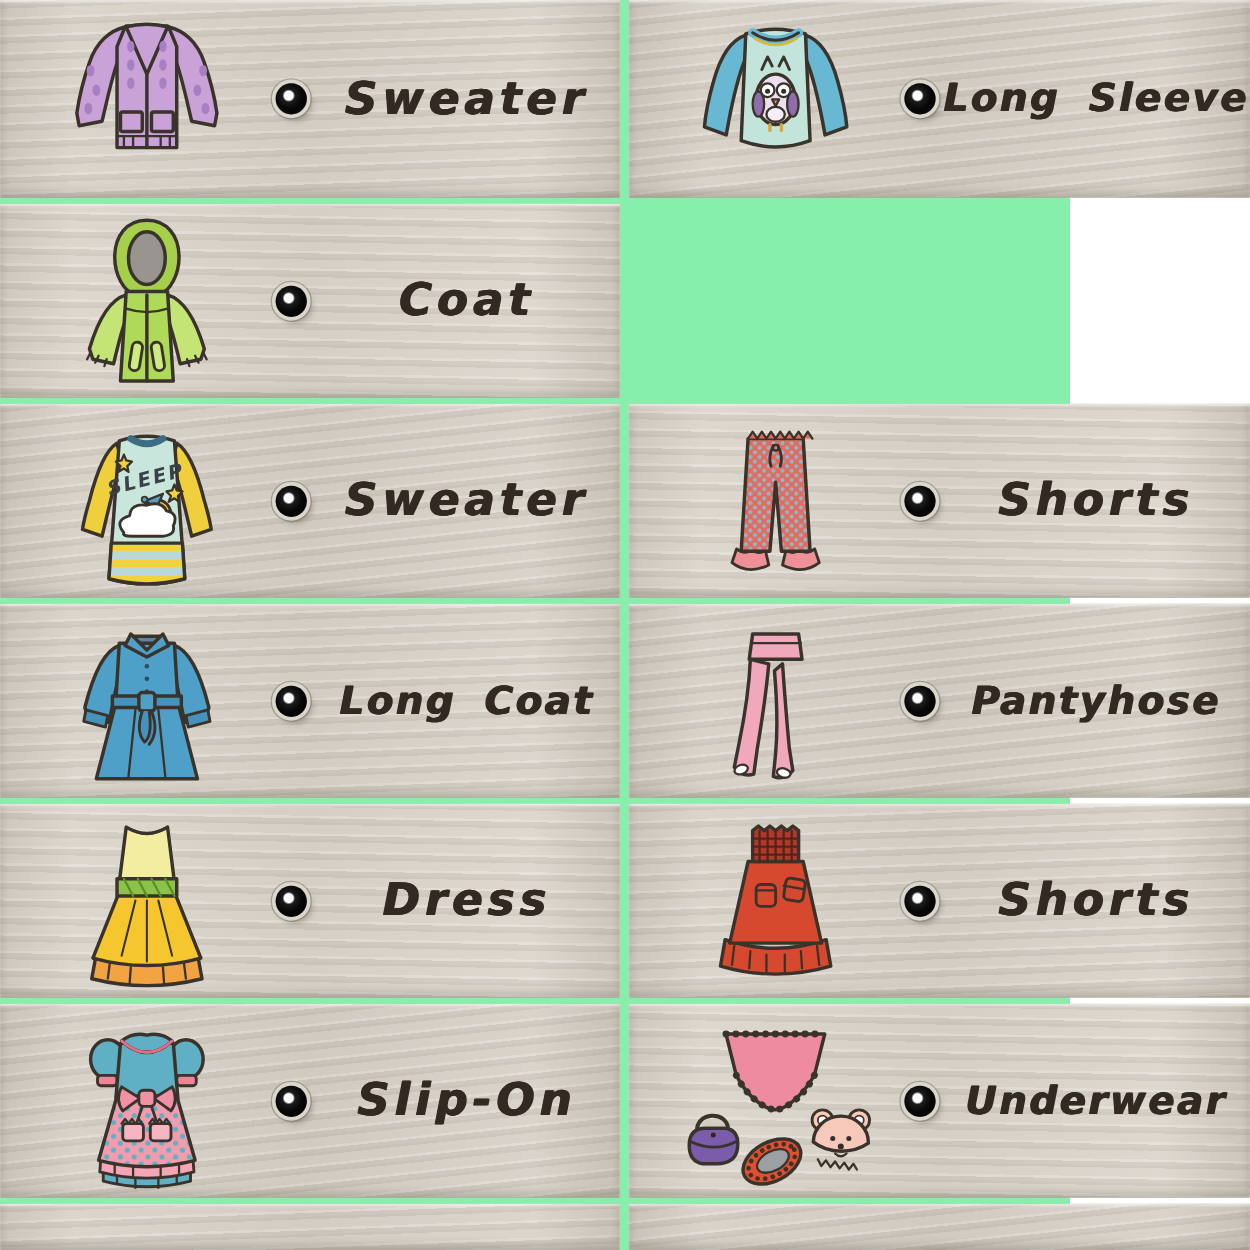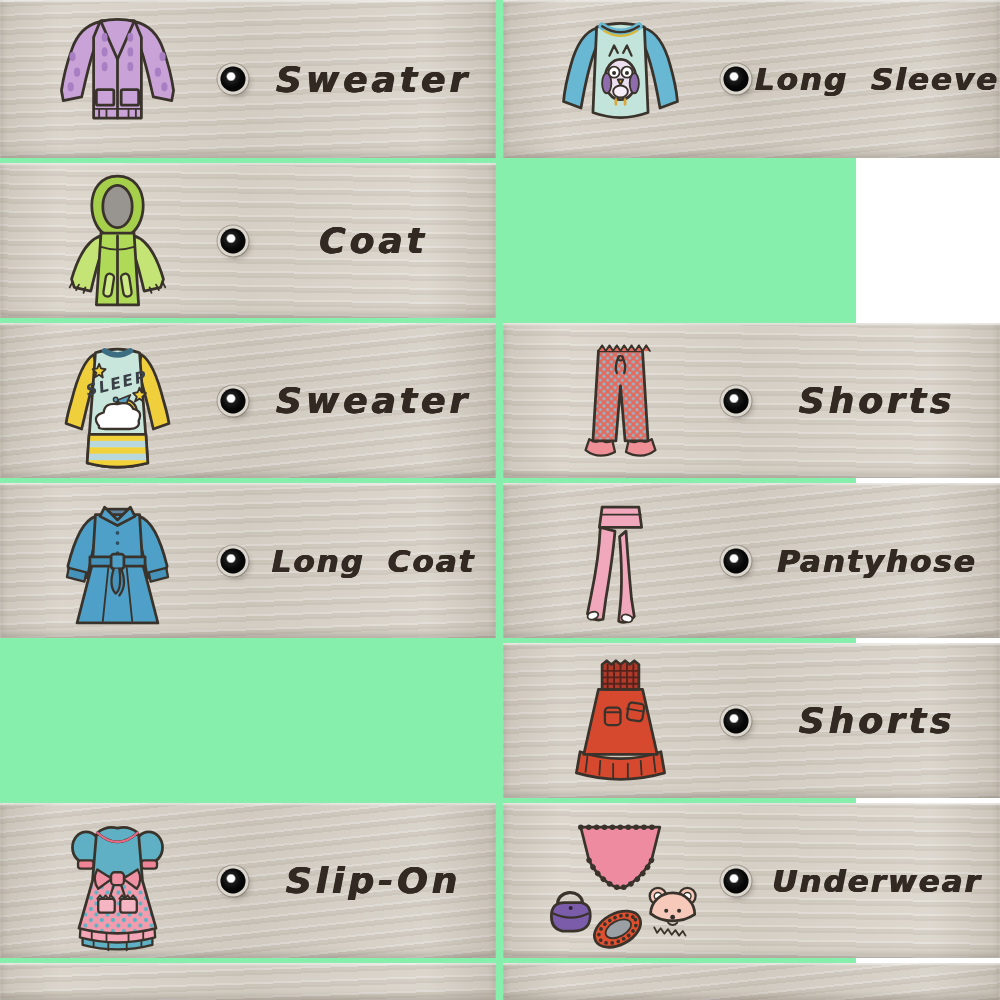--- a/index.html
+++ b/index.html
@@ -238,20 +238,38 @@
           <path d="M86,48 C88,76 90,102 92,122 L95,141 Q87,150 78,146 L80,126 C82,104 81,78 79,54 Z" fill="#f2a8bc"></path>
           <ellipse cx="50" cy="140" rx="6" ry="4" transform="rotate(-20 50 140)" fill="#ffffff" stroke-width="2"></ellipse>
           <ellipse cx="87" cy="143" rx="6" ry="4" transform="rotate(15 87 143)" fill="#ffffff" stroke-width="2"></ellipse>
         </g>
       </svg>
     </div>
     <div class="knob"></div>
     <div class="label long">Pantyhose</div>
   </section>
 
+  <section class="drawer w3" style="grid-row:9;grid-column:1">
+    <div class="illu">
+      <svg viewBox="0 0 160 160" role="img">
+        <g class="ln">
+          <path d="M36,126 Q80,144 124,126 L128,148 Q80,160 32,148 Z" fill="#f2a443"></path>
+          <path d="M48,132 l-2,16 M66,138 l-1,14 M94,138 l1,14 M112,132 l2,16" fill="none" stroke-width="2"></path>
+          <path d="M55,75 L105,75 L127,130 Q80,143 33,130 Z" fill="#f6c62f"></path>
+          <path d="M70,80 L58,128 M80,80 L80,133 M90,80 L102,128" fill="none" stroke-width="1.8"></path>
+          <path d="M62,16 Q80,27 98,16 L104,64 H56 Z" fill="#f3eda1"></path>
+          <path d="M62,16 Q80,27 98,16" fill="none" stroke-width="2.5"></path>
+          <rect x="54" y="61" width="52" height="15" fill="#8cc247"></rect>
+          <path d="M60,61 l8,15 M72,61 l8,15 M84,61 l8,15 M96,61 l8,15" stroke="#5e8d2c" stroke-width="2"></path>
+        </g>
+      </svg>
+    </div>
+    <div class="knob"></div>
+    <div class="label">Dress</div>
+  </section>
 
   <section class="drawer w1" style="grid-row:9;grid-column:3">
     <div class="illu">
       <svg viewBox="0 0 160 160" role="img">
         <g class="ln">
           <path d="M36,114 Q80,129 124,114 L128,137 Q80,151 32,137 Z" fill="#d7492f"></path>
           <path d="M44,119 l-2,17 M58,124 l-1,15 M72,127 l0,15 M88,127 l0,15 M102,124 l1,15 M116,119 l2,17" fill="none" stroke-width="2"></path>
           <path d="M56,46 L104,46 L120,117 L40,117 Z" fill="#d7492f"></path>
           <path d="M60,19 l5,-4 5,4 5,-4 5,4 5,-4 5,4 5,-4 5,4 v27 h-40 Z" fill="#b03a2a"></path>
           <path d="M60,26 h40 M60,33 h40 M60,40 h40" stroke="#55231b" stroke-width="2"></path>

